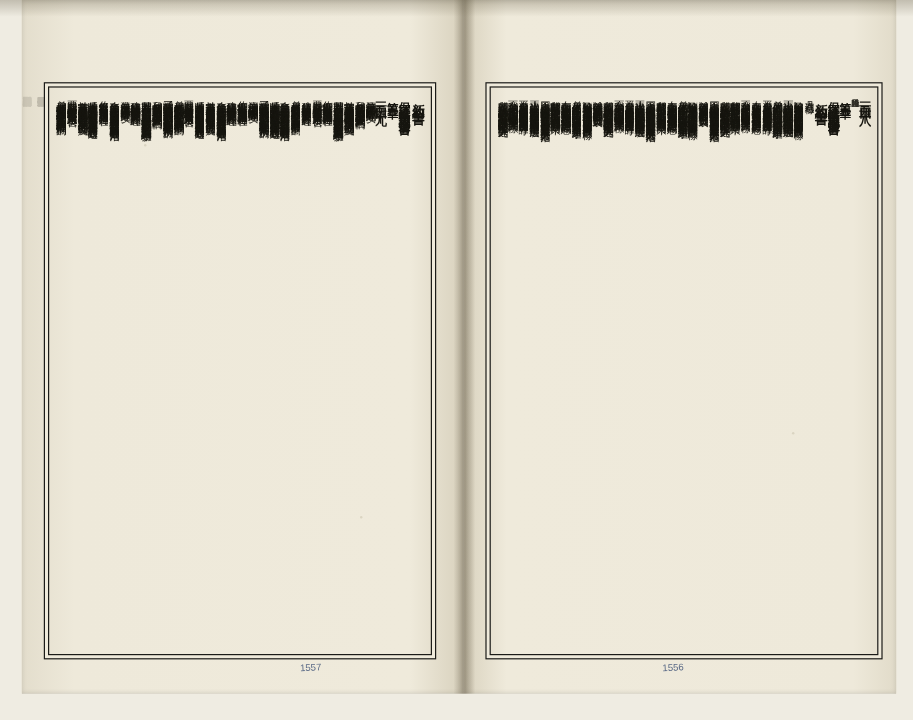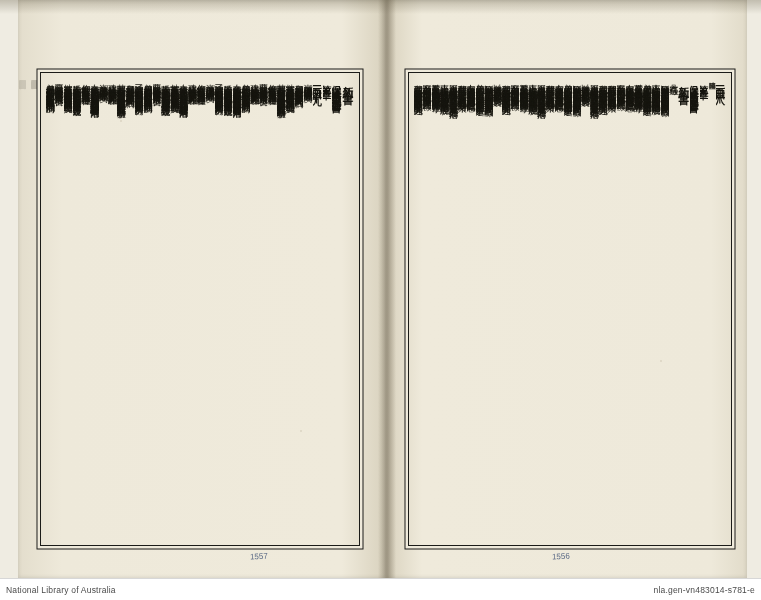--- a/index.html
+++ b/index.html
@@ -323,18 +323,14 @@
       <div class="vcol">人正說平安穩固的時候災禍忽然臨到他們如同產婦的疼痛臨到他身上他們絕不能逃脫</div>
       <div class="vcol">並不是屬黑夜的也不是屬幽暗的所以我們不要睡覺像別人一樣總要警醒謹守</div>
       <div class="vcol">我不願弟兄們不知道那已睡了的人以致憂傷像那些沒有指望的人一樣</div>
       <div class="vcol">我們現在照主的話告訴你們我們這活着還存留到主降臨的人斷不能在那已睡的人之先</div>
     </div>
   </div>
 
   <div class="pencil pencil-left">1557</div>
   <div class="pencil pencil-right">1556</div>
 
-  <div class="footer">
-    <span>National Library of Australia</span>
-    <span>nla.gen-vn483014-s781-e</span>
-  </div>
 
 </div>
 
 </body></html>

